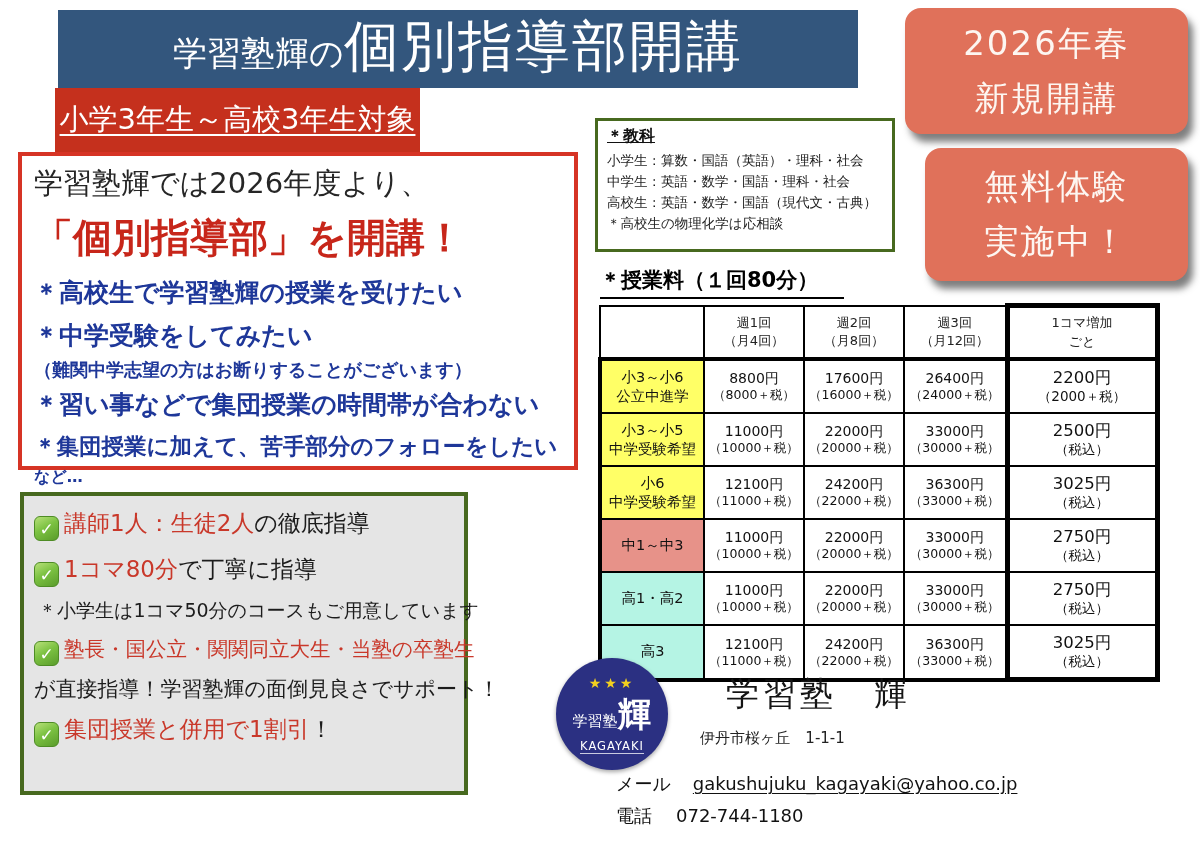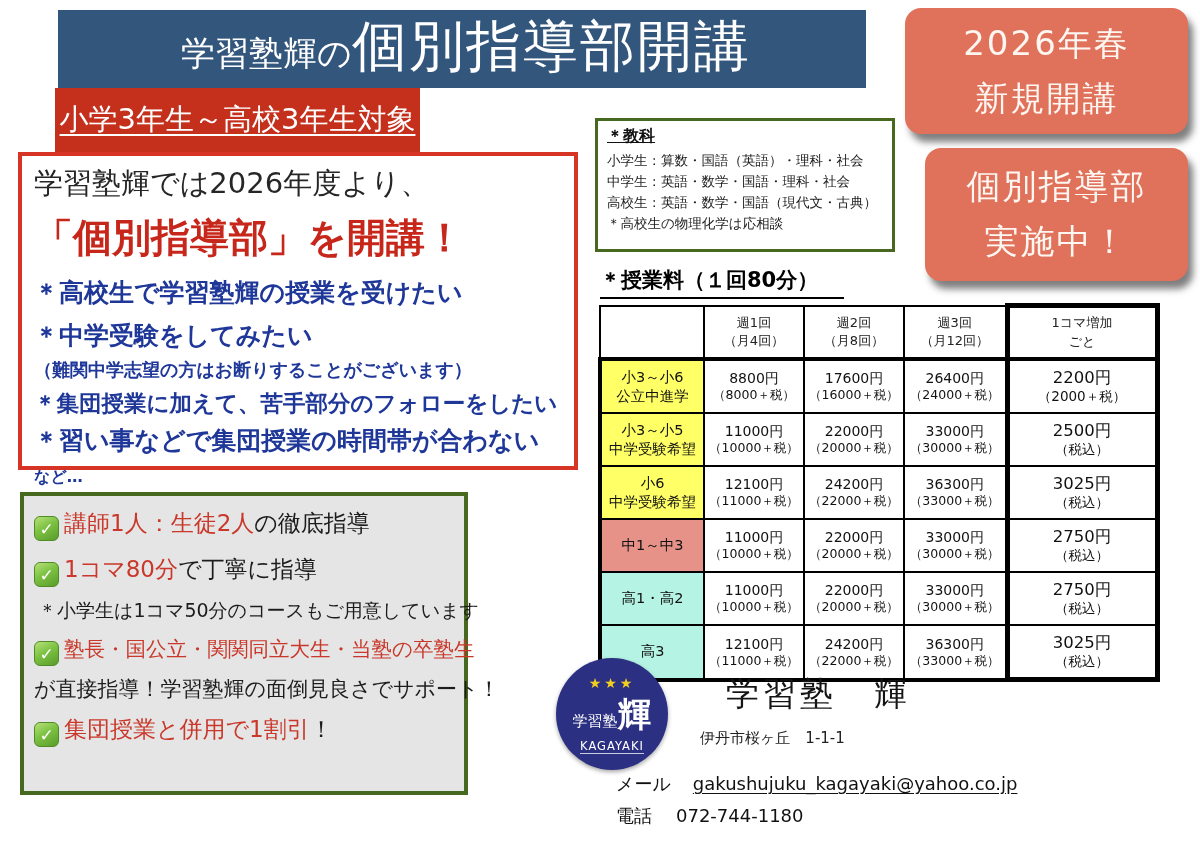--- a/index.html
+++ b/index.html
@@ -1,21 +1,21 @@
 <!DOCTYPE html>
 <html><head>
 <meta charset="utf-8">
 <style>
   html,body{margin:0;padding:0;background:#fff;}
   .page{position:relative;width:1200px;height:847px;background:#ffffff;overflow:hidden;
         font-family:"DejaVu Sans","Liberation Sans",sans-serif;color:#1c1c1c;}
 
   
   .banner{position:absolute;left:58px;top:10px;width:800px;height:78px;background:#33567d;
-          color:#fff;display:flex;align-items:baseline;justify-content:center;padding-left:8px;}
+          color:#fff;display:flex;align-items:baseline;justify-content:center;}
   .banner-prefix{font-size:34px;}
   .banner-title{font-size:55px;letter-spacing:2px;}
 
   
   .target{position:absolute;left:55px;top:88px;width:365px;height:64px;background:#c5301d;
           color:#fff;display:flex;align-items:center;justify-content:center;text-align:center;}
   .target span{font-size:29px;text-decoration:underline;text-underline-offset:5px;}
 
   
   .badge{position:absolute;background:#e0715a;border-radius:16px;color:#fdf6f1;text-align:center;
@@ -103,32 +103,32 @@
 
   <div class="target">
     <span>小学3年生～高校3年生対象</span>
   </div>
 
   <div class="badge badge1">
     <div>2026年春</div>
     <div>新規開講</div>
   </div>
   <div class="badge badge2">
-    <div>個別指導部</div>
+    <div>無料体験</div>
     <div>実施中！</div>
   </div>
 
   <div class="main-box">
     <div class="mb-intro">学習塾輝では2026年度より、</div>
     <div class="mb-headline">「個別指導部」を開講！</div>
     <div class="mb-bullet">＊高校生で学習塾輝の授業を受けたい</div>
     <div class="mb-bullet">＊中学受験をしてみたい</div>
     <div class="mb-note">（難関中学志望の方はお断りすることがございます）</div>
+    <div class="mb-bullet">＊習い事などで集団授業の時間帯が合わない</div>
     <div class="mb-bullet mb-b4">＊集団授業に加えて、苦手部分のフォローをしたい</div>
-    <div class="mb-bullet">＊習い事などで集団授業の時間帯が合わない</div>
     <div class="mb-etc">など…</div>
   </div>
 
   <div class="subjects-box">
     <div class="sb-heading">＊教科</div>
     <div class="sb-line">小学生：算数・国語（英語）・理科・社会</div>
     <div class="sb-line">中学生：英語・数学・国語・理科・社会</div>
     <div class="sb-line">高校生：英語・数学・国語（現代文・古典）</div>
     <div class="sb-line">＊高校生の物理化学は応相談</div>
   </div>

